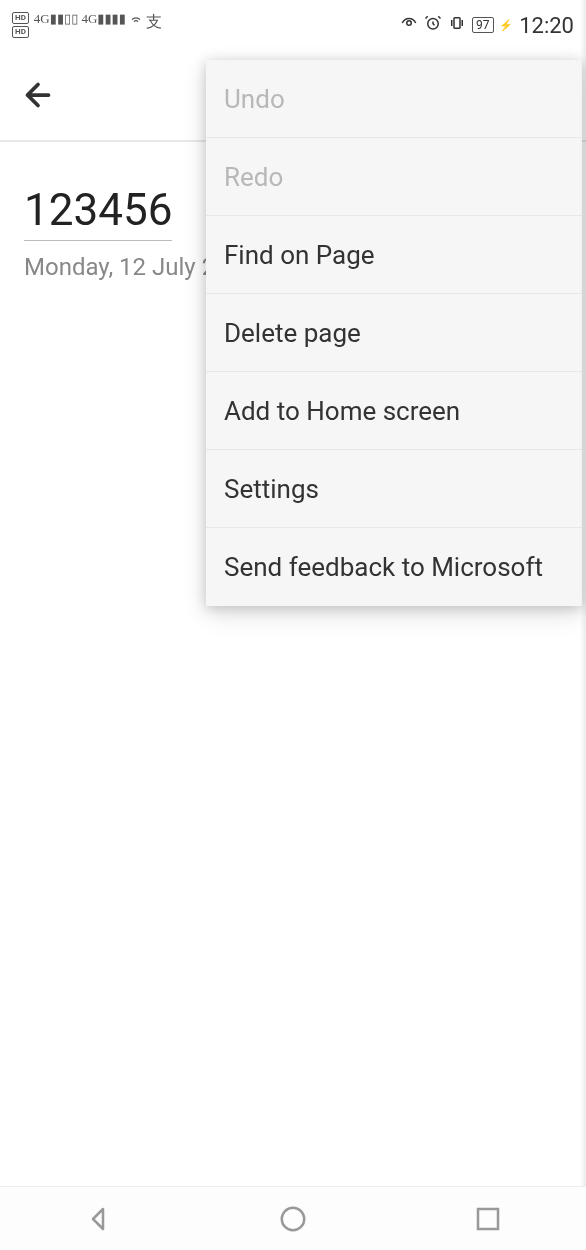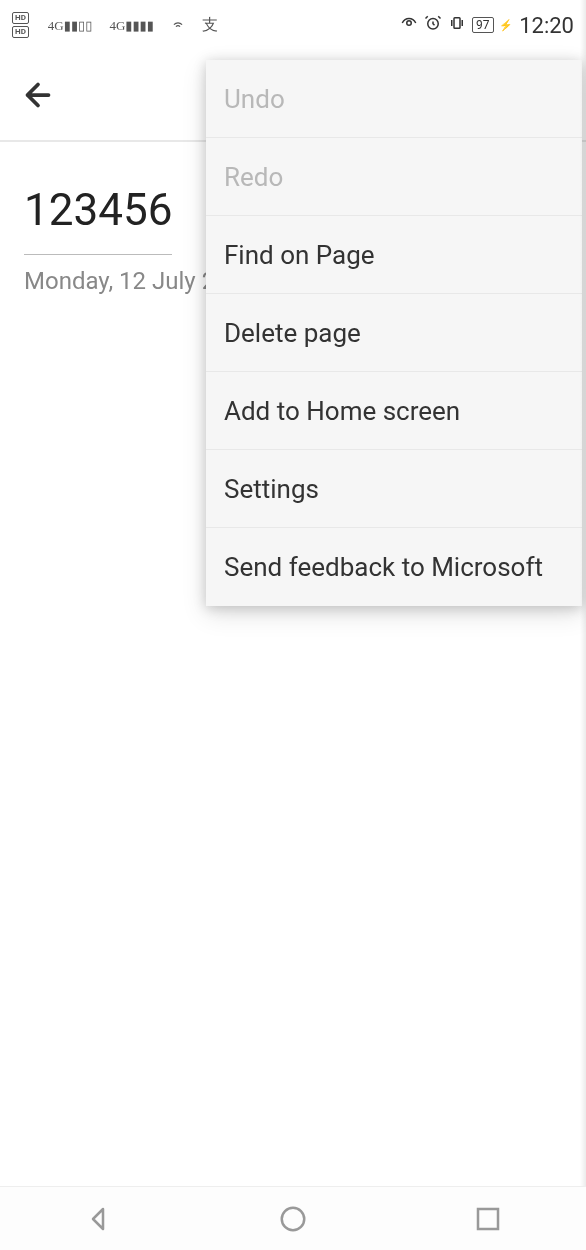--- a/index.html
+++ b/index.html
@@ -21,22 +21,22 @@
       width: 100%;
       height: 50px;
       display: flex;
       justify-content: space-between;
       align-items: center;
       padding: 0 12px;
       position: relative;
     }
     .status-left {
       display: flex;
-      align-items: center;
-      gap: 17px;
+      align-items: flex-start;
+      gap: 3px;
       font-size: 11px;
       color: #555;
     }
     .hd-badge {
       display: inline-block;
       border: 1px solid #555;
       border-radius: 2px;
       font-size: 8px;
       padding: 1px 2px;
       line-height: 1;
@@ -100,21 +100,21 @@
     
     .content {
       padding: 42px 24px;
     }
     .page-title {
       font-size: 44px;
       font-weight: 400;
       color: #222;
       border-bottom: 1px solid #bbb;
       display: inline-block;
-      padding-bottom: 18px;
+      padding-bottom: 4px;
       margin-bottom: 12px;
     }
     .page-date {
       font-size: 24px;
       color: #888;
     }
     
     
     .menu {
       position: absolute;

